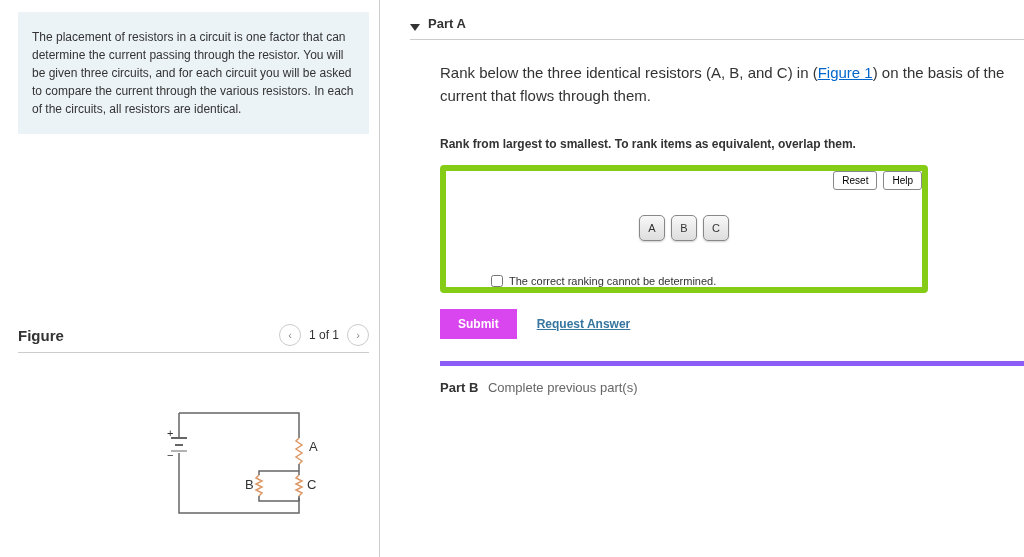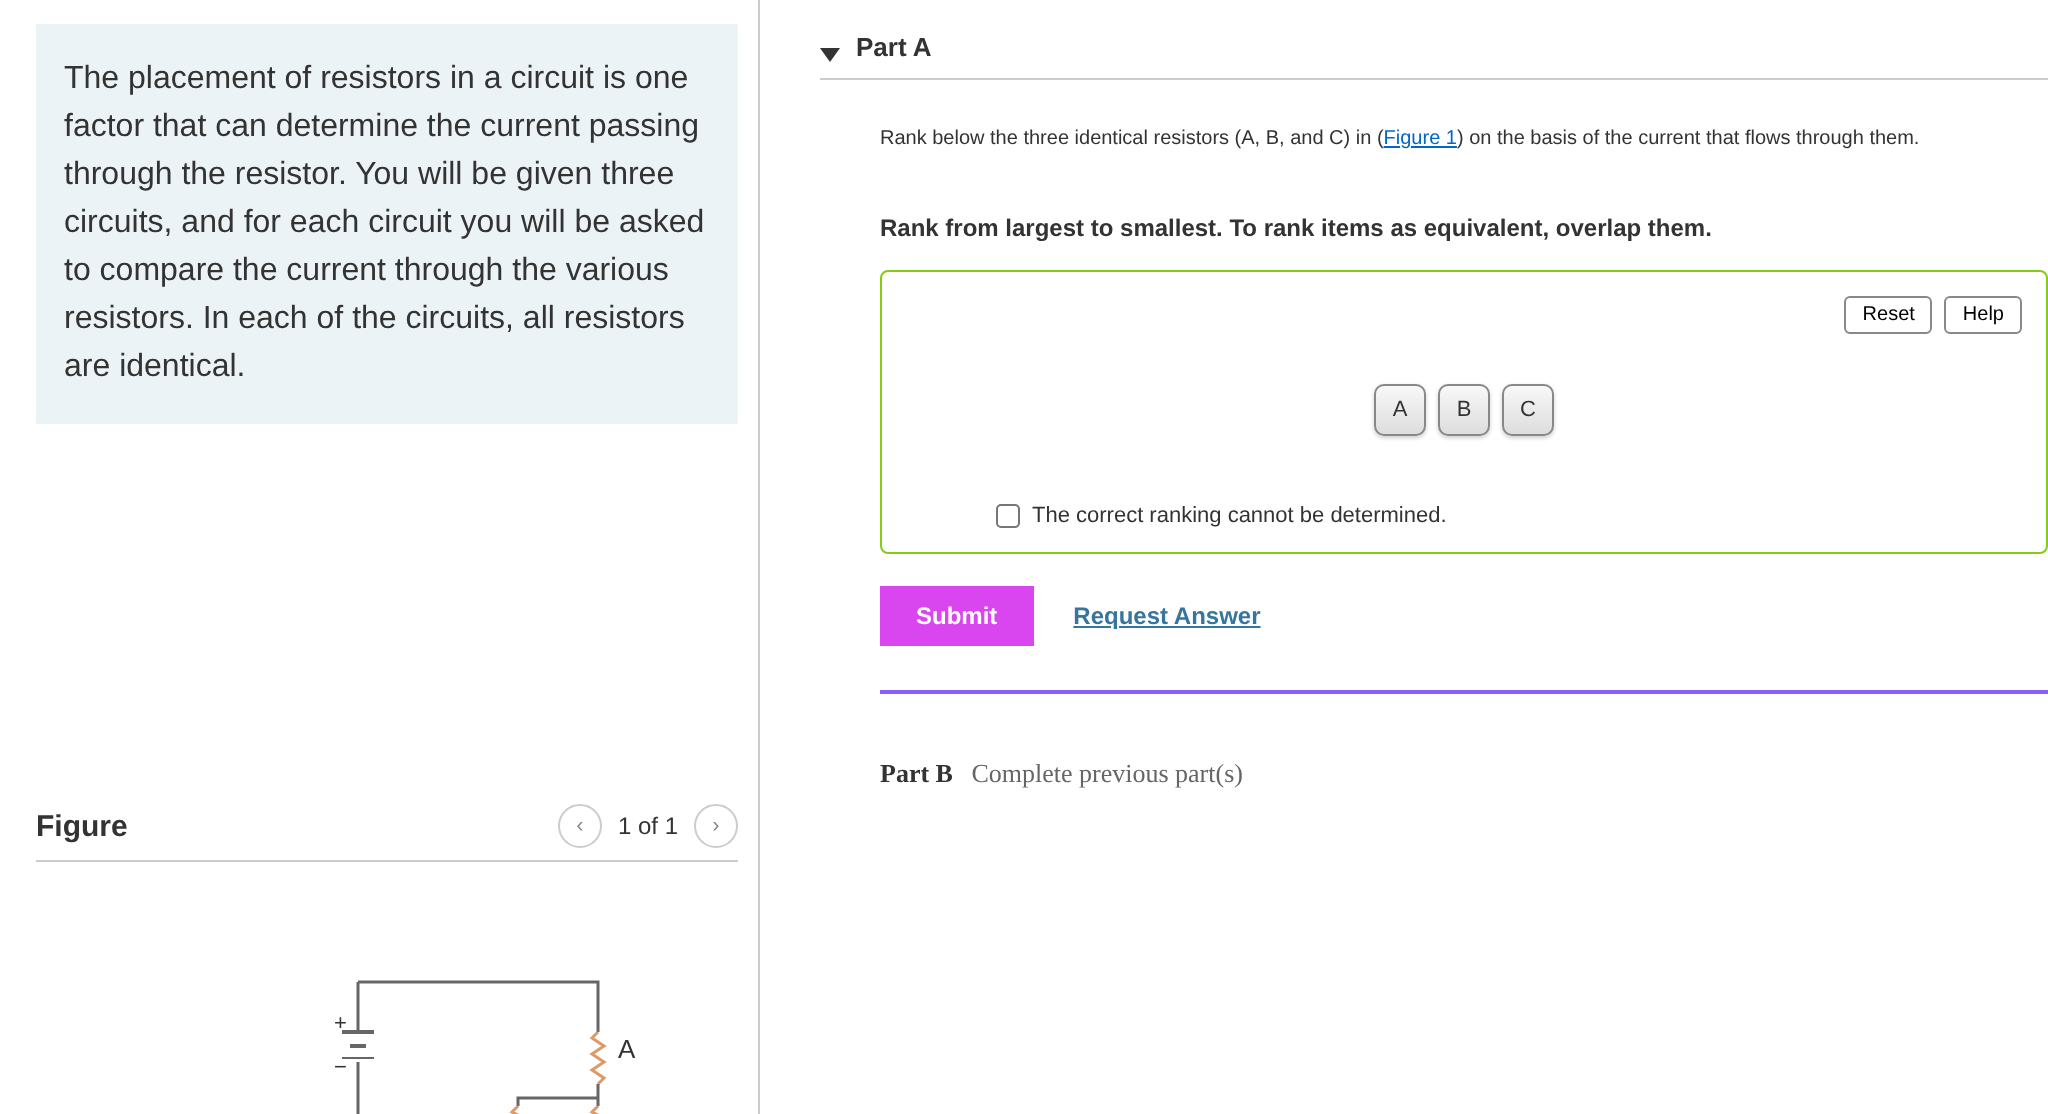--- a/index.html
+++ b/index.html
@@ -15,21 +15,21 @@
     }
     .left-panel {
       width: 380px;
       padding: 0 10px 0 18px;
       border-right: 1px solid #ccc;
       position: relative;
     }
     .problem-box {
       background: #ecf3f7;
       padding: 16px 14px;
-      font-size: 16px;
+      font-size: 12px;
       line-height: 1.5;
       color: #333;
       margin-top: 12px;
     }
     .figure-section {
       margin-top: 190px;
       text-align: center;
     }
     .figure-header {
       display: flex;
@@ -88,40 +88,40 @@
       border-top: 7px solid #333;
     }
     .part-title {
       font-size: 13px;
       font-weight: bold;
     }
     .part-body {
       padding: 22px 0 0 30px;
     }
     .question-text {
-      font-size: 10px;
+      font-size: 15px;
       line-height: 1.5;
       color: #333;
     }
     .figure-link {
       color: #0066cc;
       text-decoration: underline;
       cursor: pointer;
     }
     .instruction {
       font-size: 12px;
       font-weight: bold;
       margin-top: 30px;
     }
     .ranking-widget {
-      border: 1px solid #84cc16;
+      border: 6px solid #84cc16;
       border-radius: 4px;
       margin-top: 14px;
-      width: 584px;
-      padding: 12px;
+      width: 488px;
+      padding: 0;
     }
     .widget-toolbar {
       display: flex;
       justify-content: flex-end;
       gap: 6px;
       margin-bottom: 25px;
     }
     .widget-btn {
       border: 1px solid #888;
       background: #fff;
@@ -203,25 +203,24 @@
       cursor: pointer;
     }
     .request-link {
       color: #36759e;
       font-size: 12px;
       font-weight: bold;
       text-decoration: underline;
       cursor: pointer;
     }
     .part-b {
-      border-top: 2px solid #8b5cf6;
+      border-top: 5px solid #8b5cf6;
       margin-top: 22px;
-      padding-top: 32px;
+      padding-top: 14px;
       font-size: 13px;
-      font-family: Liberation Serif, serif;
     }
     .part-b-label { font-weight: bold; margin-right: 6px; }
     .part-b-text { color: #666; }
   </style>
 </head>
 <body>
 
 <div class="left-panel">
   <div class="problem-box">The placement of resistors in a circuit is one factor that can determine the current passing through the resistor. You will be given three circuits, and for each circuit you will be asked to compare the current through the various resistors. In each of the circuits, all resistors are identical.</div>
 

